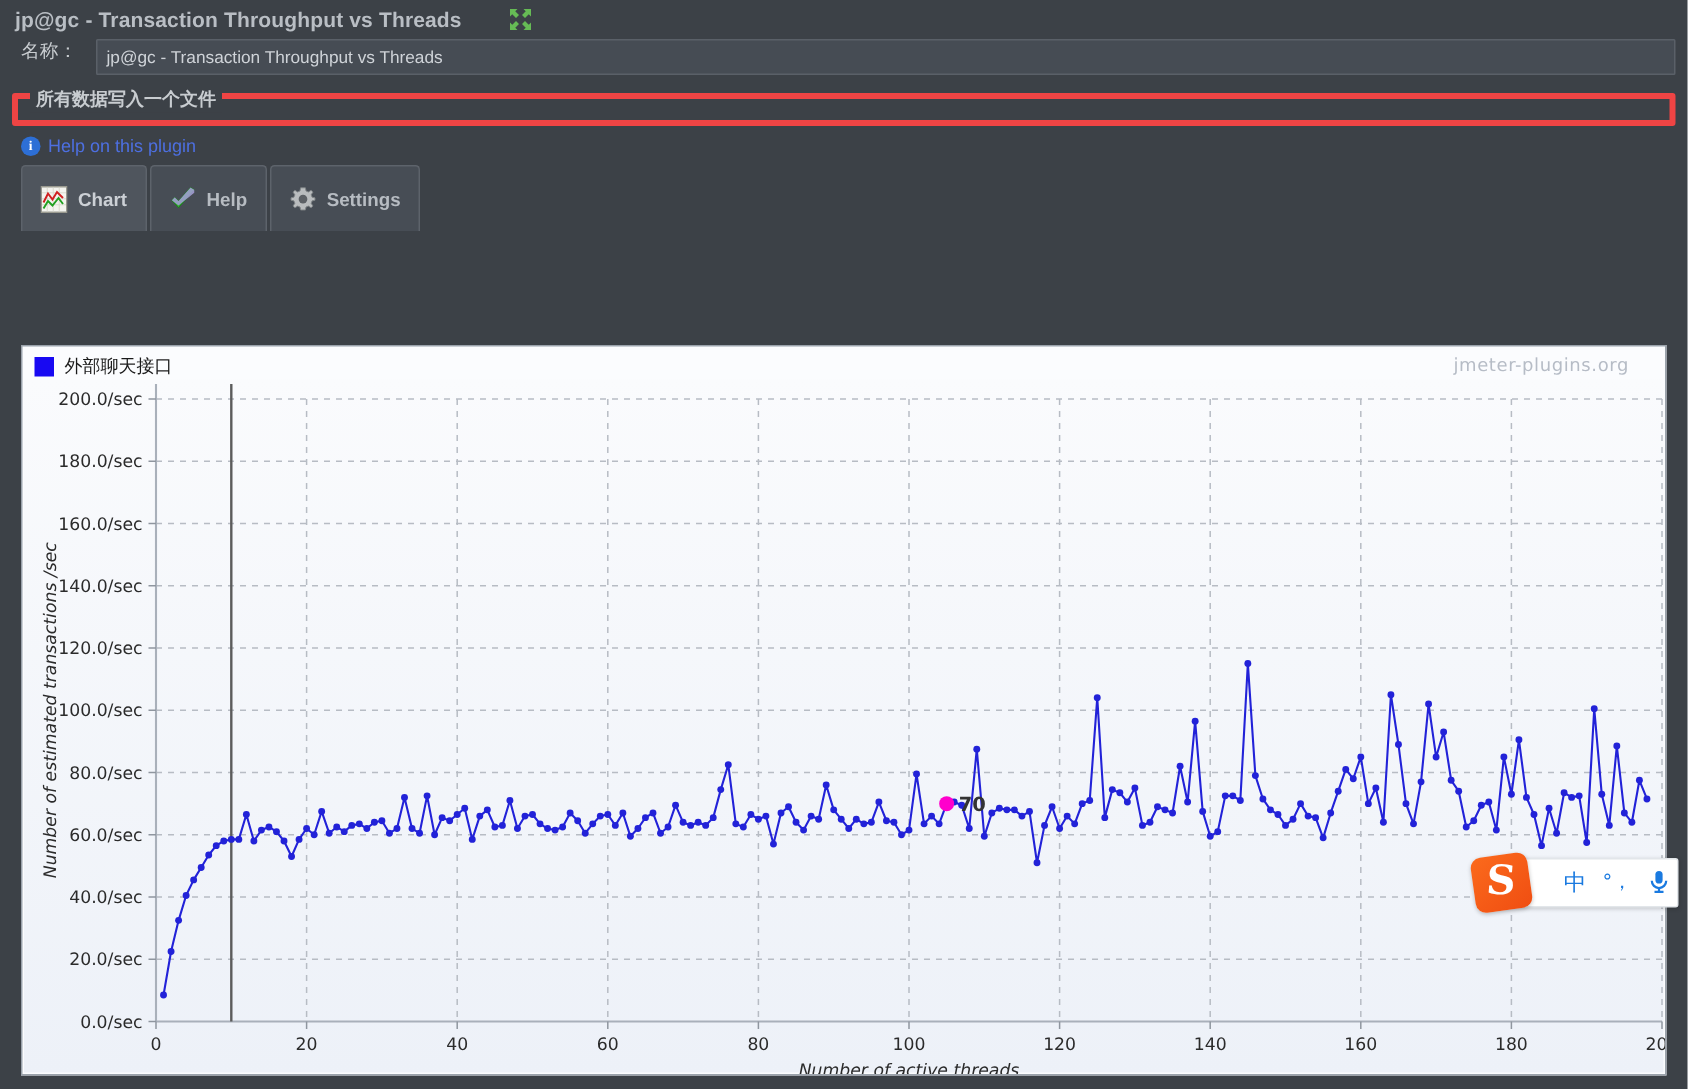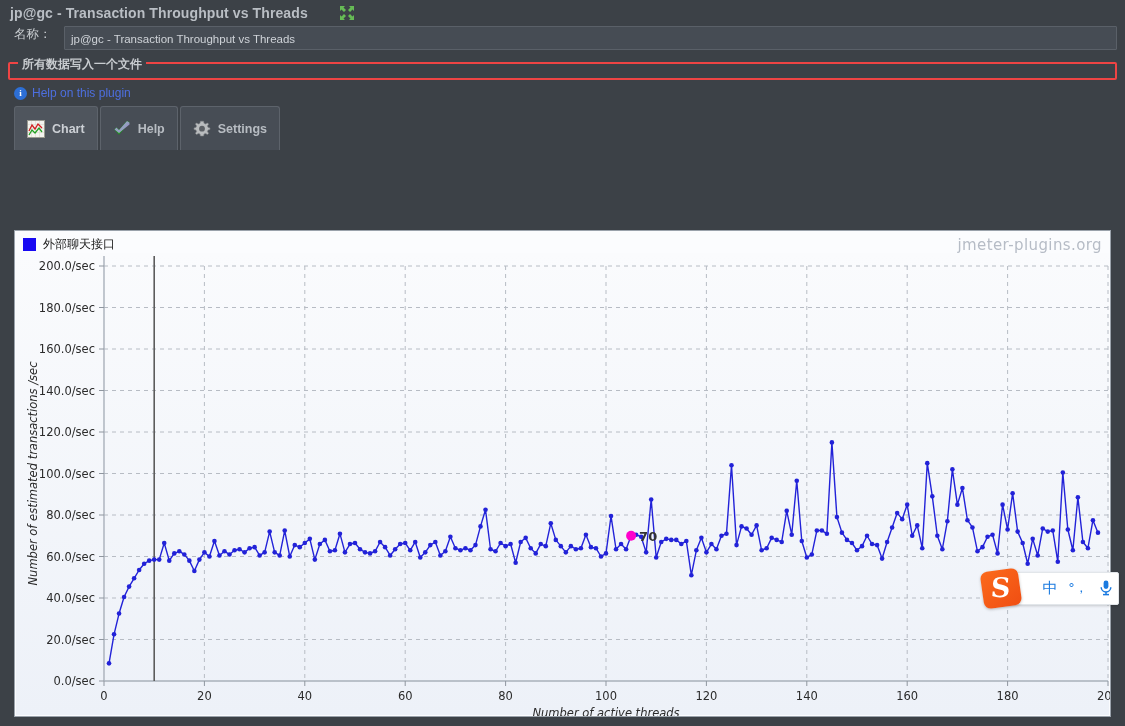--- a/index.html
+++ b/index.html
@@ -31,21 +31,21 @@
   }
   .finput{
     flex:1 1 auto;height:24px;line-height:24px;
     background:#464c54;border:1px solid #5a6068;
     color:#cfd3d8;font-size:11.5px;padding:0 6px;box-sizing:border-box;
     border-radius:1px;
   }
 
   
   .group{
-    margin:4px 8px 0 8px;border:2px solid #ef4444;border-radius:2px;
+    margin:4px 8px 0 8px;border:4px solid #ef4444;border-radius:2px;
     position:relative;padding:6px 8px 8px 8px;
   }
   .group-legend{
     position:absolute;top:-8px;left:8px;background:#3c4147;padding:0 4px;
     font-size:12px;color:#c8ccd0;font-weight:bold;white-space:nowrap;
   }
   .grow{display:flex;align-items:center;gap:6px;}
   .glabel{font-size:12.5px;color:#c8ccd0;flex:0 0 auto;}
   .gfile{
     flex:1 1 auto;height:24px;background:#464c54;border:1px solid #5a6068;
@@ -94,21 +94,21 @@
     position:absolute;left:14px;top:230px;width:1097px;height:487px;
     background:#fbfcfe;border:1px solid #9aa2ab;box-sizing:border-box;
     overflow:hidden;
   }
   .legendrow{
     position:absolute;left:8px;top:5px;display:flex;align-items:center;gap:7px;
   }
   .legendswatch{width:13px;height:13px;background:#1809f2;}
   .legendtext{font-size:12px;color:#1a1a1a;font-family:"DejaVu Sans",sans-serif;}
   .wmark{
-    position:absolute;right:8px;top:5px;font-size:15px;color:#b6bcc6;
+    position:absolute;right:24px;top:5px;font-size:12px;color:#b6bcc6;
     letter-spacing:0.4px;font-family:"DejaVu Sans",sans-serif;
   }
   .plotbg{
     position:absolute;left:1px;top:22px;right:1px;bottom:1px;
     background:linear-gradient(to bottom,#fafbfd 0%,#edf1f8 100%);
   }
   .svgwrap{position:absolute;left:0;top:0;width:1097px;height:487px;}
 
   .csdn{
     position:absolute;left:905px;top:695px;font-size:16px;color:#c3c9d3;

